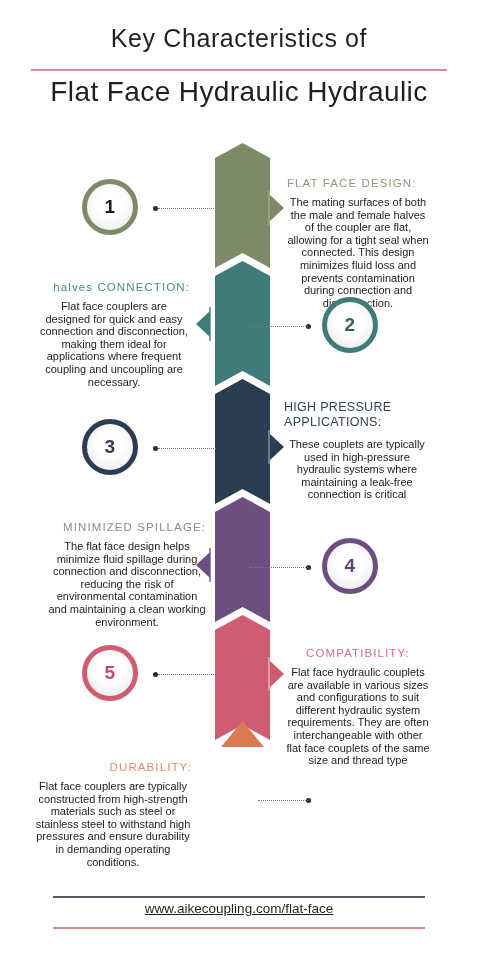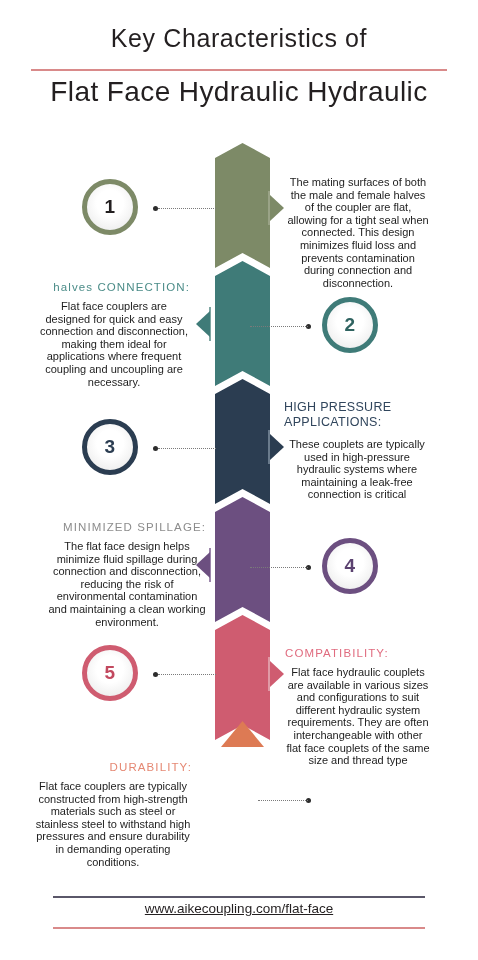--- a/index.html
+++ b/index.html
@@ -185,20 +185,21 @@
 </div>
 
 <div class="num-circle" style="left:82px; top:179px; border:5px solid #7d8a67;">
   <span class="num">1</span>
 </div>
 <div class="connector-dot" style="left:153px; top:208px;"></div>
 <div class="connector" style="left:158px; top:208px; width:58px;"></div>
 <div class="pointer-bar" style="left:268px; top:191px; background:#9aa387;"></div>
 <div class="pointer pointer-right" style="left:270px; top:195px; border-left-color:#7d8a67;"></div>
 <div class="block align-left" style="left:287px; top:176px; width:142px;">
+  <div class="block-head" style="color:#8b9a80;">FLAT FACE  DESIGN:</div>
   <div class="block-body">The mating surfaces of both the male and female halves of the coupler are flat, allowing for a tight seal when connected. This design minimizes fluid loss and prevents contamination during connection and disconnection.</div>
 </div>
 
 <div class="num-circle" style="left:322px; top:297px; border:5px solid #3f7b78;">
   <span class="num" style="color:#2f6360;">2</span>
 </div>
 <div class="connector-dot" style="left:306px; top:326px;"></div>
 <div class="connector" style="left:250px; top:326px; width:58px;"></div>
 <div class="pointer-bar" style="left:209px; top:307px; background:#7fa6a2;"></div>
 <div class="pointer pointer-left" style="left:196px; top:311px; border-right-color:#3f7b78;"></div>
@@ -232,21 +233,21 @@
 </div>
 
 <div class="num-circle" style="left:82px; top:645px; border:5px solid #cf5c70;">
   <span class="num" style="color:#c2495f;">5</span>
 </div>
 <div class="connector-dot" style="left:153px; top:674px;"></div>
 <div class="connector" style="left:158px; top:674px; width:58px;"></div>
 <div class="pointer-bar" style="left:268px; top:657px; background:#e09aa6;"></div>
 <div class="pointer pointer-right" style="left:270px; top:661px; border-left-color:#cf5c70;"></div>
 <div class="block align-left" style="left:285px; top:646px; width:146px;">
-  <div class="block-head" style="color:#e06b7f;">COMPATIBILITY:</div>
+  <div class="block-head" style="color:#e06b7f;text-align:center;">COMPATIBILITY:</div>
   <div class="block-body">Flat face hydraulic couplets are available in various sizes and configurations to suit different hydraulic system requirements. They are often interchangeable with other flat face couplets of the same size and thread type</div>
 </div>
 
 <div class="connector-dot" style="left:306px; top:800px;"></div>
 <div class="connector" style="left:258px; top:800px; width:50px;"></div>
 <div class="block align-right" style="left:34px; top:760px; width:158px;">
   <div class="block-head" style="color:#e58873;">DURABILITY:</div>
   <div class="block-body">Flat face couplers are typically constructed from high-strength materials such as steel or stainless steel to withstand high pressures and ensure durability in demanding operating conditions.</div>
 </div>
 

